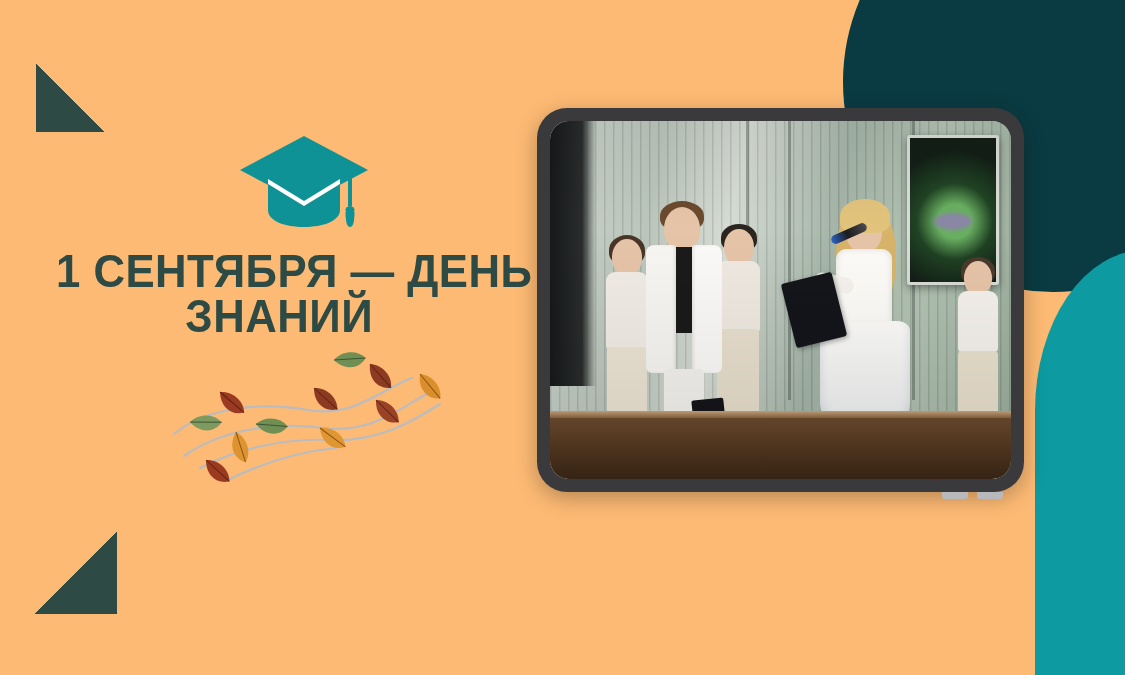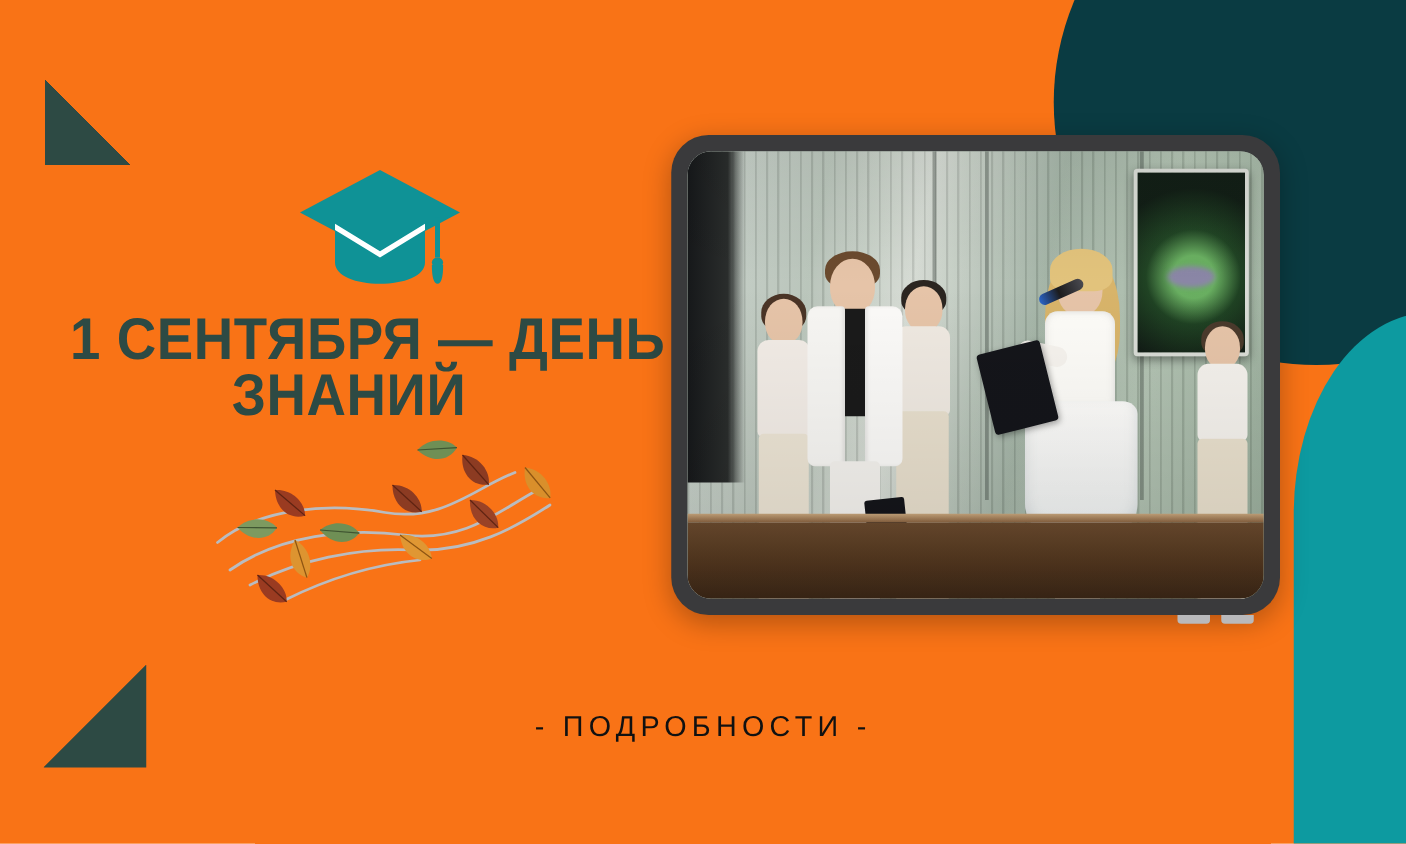--- a/index.html
+++ b/index.html
@@ -5,21 +5,21 @@
   * { margin:0; padding:0; box-sizing:border-box; }
   html,body { width:1125px; height:675px; overflow:hidden; }
   body {
     font-family:"Liberation Sans", sans-serif;
     background:#ffffff;
     position:relative;
   }
   .poster {
     position:absolute; inset:0;
     width:1125px; height:675px;
-    background:#f97316;
+    background:#fdba74;
     overflow:hidden;
   }
   .tri-tl-inner {
     position:absolute; left:36px; top:64px;
     width:68px; height:68px;
     background:linear-gradient(to bottom left, transparent 49.6%, #2d4a44 50%);
   }
   .tri-bl {
     position:absolute; left:35px; top:532px;
     width:82px; height:82px;
@@ -355,15 +355,14 @@
 
         <div class="floor-edge"></div>
         <div class="floor"></div>
         <div class="shade"></div>
       </div>
     </div>
     <div class="tablet-foot f1"></div>
     <div class="tablet-foot f2"></div>
   </div>
 
-  <div class="caption">- ПОДРОБНОСТИ -</div>
 
 </div>
 
 </body></html>

